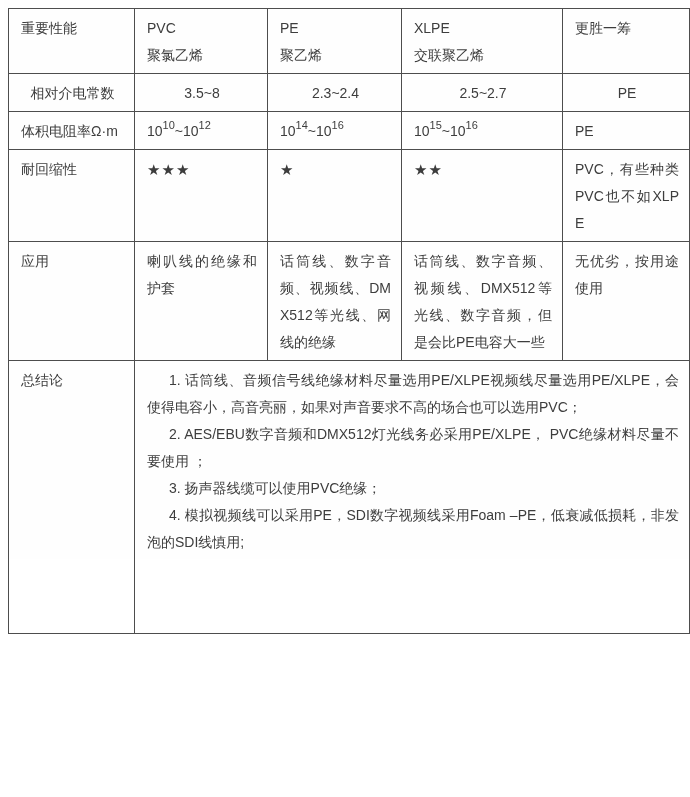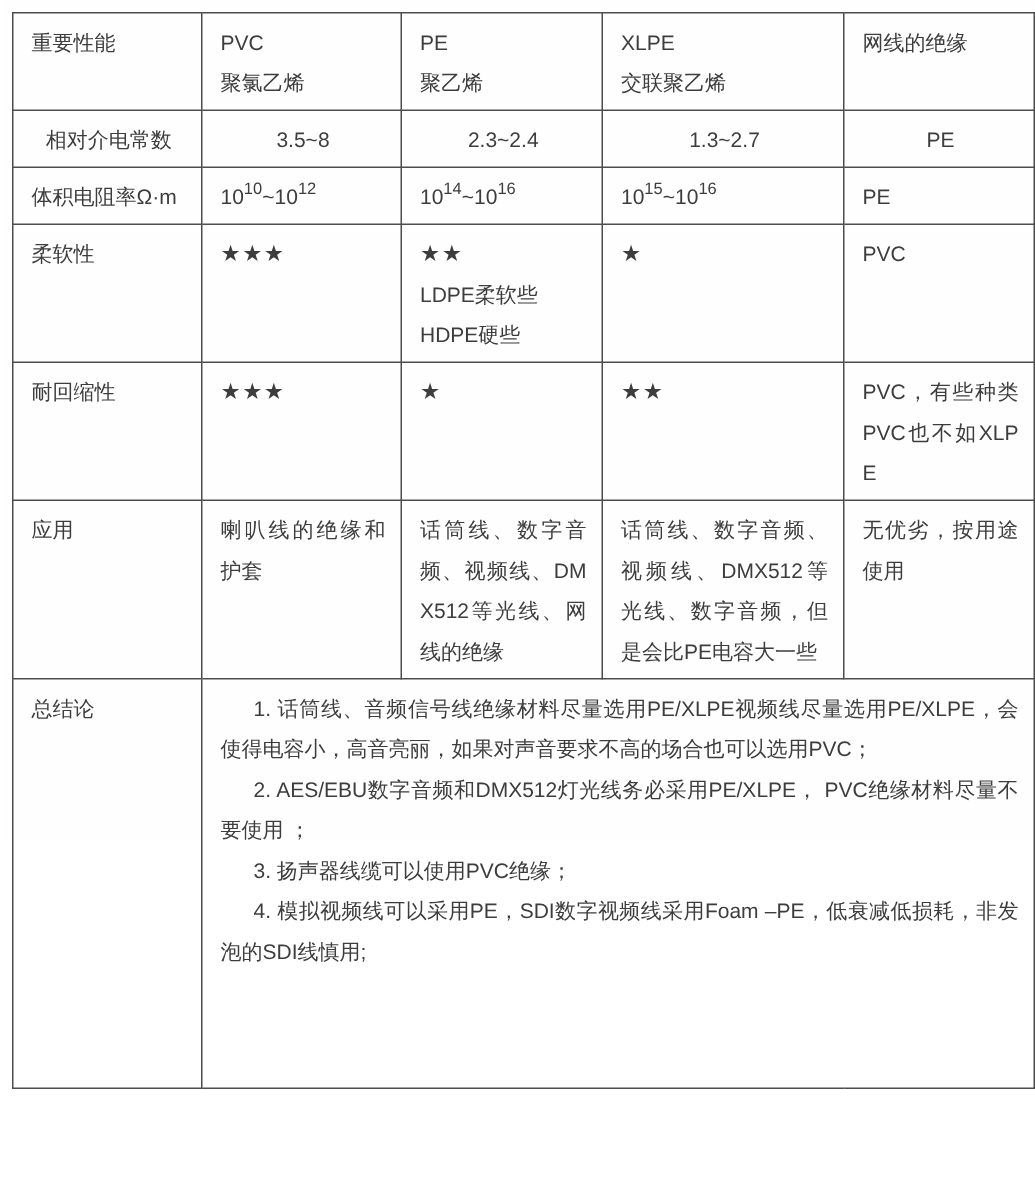--- a/index.html
+++ b/index.html
@@ -58,36 +58,36 @@
       </td>
       <td>
         <div>PE</div>
         <div>聚乙烯</div>
       </td>
       <td>
         <div>XLPE</div>
         <div>交联聚乙烯</div>
       </td>
       <td>
-        <div>网线的绝缘</div>
+        <div>更胜一筹</div>
       </td>
     </tr>
 
     <tr class="r-diel" style="height:32px">
       <td>
             <div>相对介电常数</div>
           </td>
       <td>
             <div>3.5~8</div>
           </td>
       <td>
             <div>2.3~2.4</div>
           </td>
       <td>
-            <div>1.3~2.7</div>
+            <div>2.5~2.7</div>
           </td>
       <td>
             <div>PE</div>
           </td>
     </tr>
 
     <tr class="r-res" style="height:38px">
       <td>
             <div>体积电阻率Ω·m</div>
           </td>
@@ -98,39 +98,20 @@
         <span>10</span><sup>14</sup><span>~</span><span>10</span><sup>16</sup>
       </td>
       <td>
         <span>10</span><sup>15</sup><span>~</span><span>10</span><sup>16</sup>
       </td>
       <td>
             <div>PE</div>
           </td>
     </tr>
 
-    <tr style="height:72px">
-      <td>
-            <div>柔软性</div>
-          </td>
-      <td>
-            <div class="stars">★★★</div>
-          </td>
-      <td>
-        <div class="stars">★★</div>
-        <div>LDPE柔软些</div>
-        <div>HDPE硬些</div>
-      </td>
-      <td>
-            <div class="stars">★</div>
-          </td>
-      <td>
-            <div>PVC</div>
-          </td>
-    </tr>
 
     <tr style="height:56px">
       <td>
             <div>耐回缩性</div>
           </td>
       <td>
             <div class="stars">★★★</div>
           </td>
       <td>
             <div class="stars">★</div>

